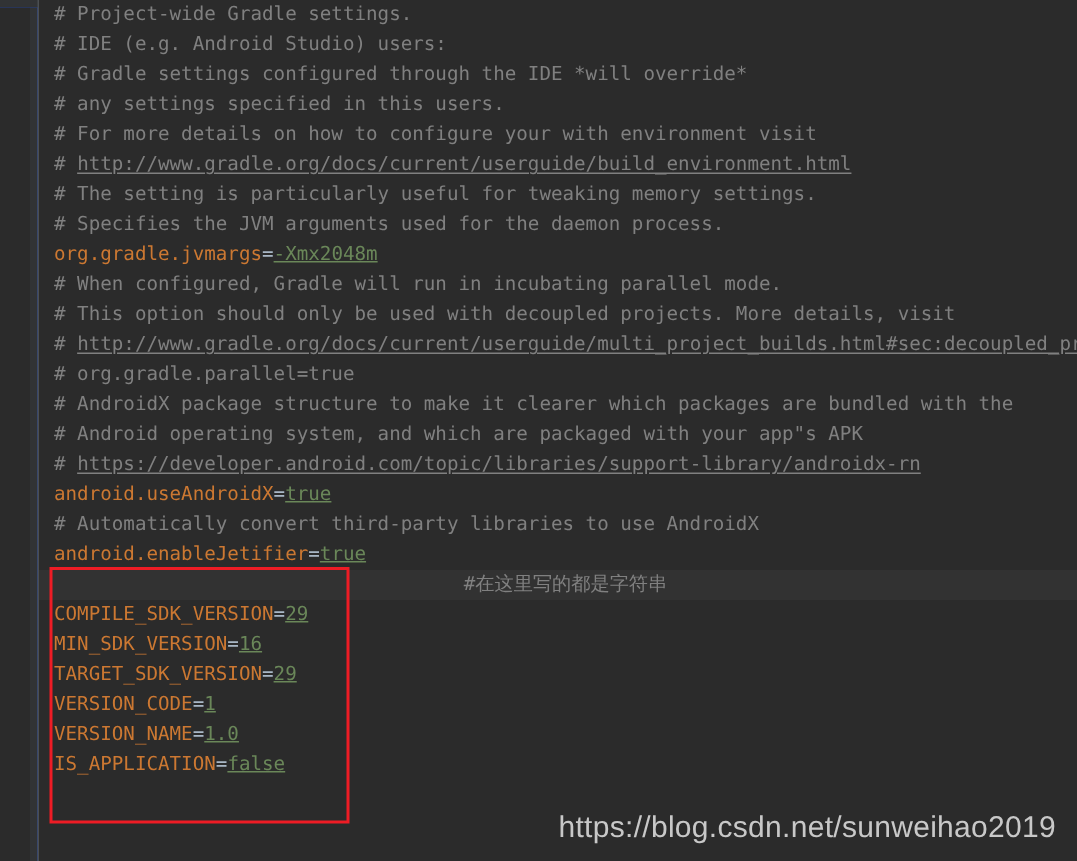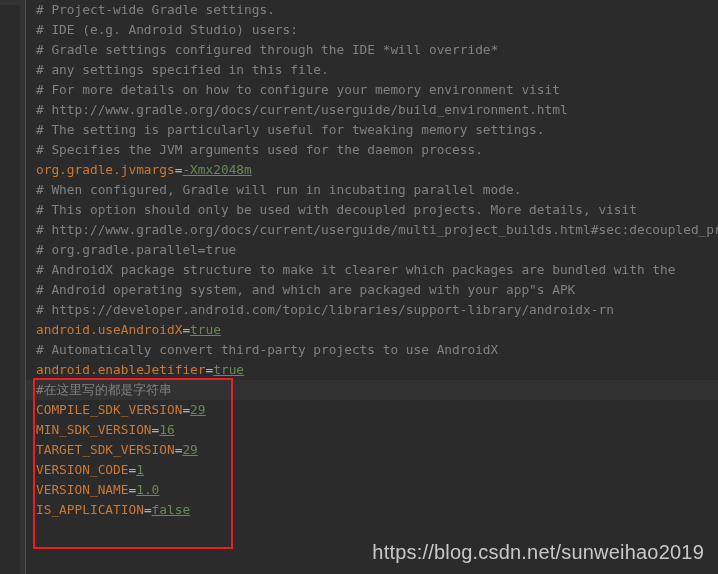--- a/index.html
+++ b/index.html
@@ -73,26 +73,28 @@
     line-height: 20px;
     font-size: 12.8px;
     white-space: pre;
     padding-left: 10px;
     letter-spacing: 0px;
     color: #808080;
   }
 
   .line.highlight {
     background: #323232;
+    text-align: center;
   }
 
   
   .tok-comment { color: #808080; }
   .tok-link {
     color: #808080;
+    text-decoration: underline;
     text-underline-offset: 2px;
   }
   .tok-key { color: #cc7832; }
   .tok-eq  { color: #a9b7c6; }
   .tok-val { color: #6a8759; text-decoration: underline; }
 
   
   .red-box {
     position: absolute;
     left: 33px;
@@ -124,35 +126,35 @@
   <div class="top-strip"></div>
   <div class="outer-margin"></div>
   <div class="gutter"></div>
   <div class="gutter-sep"></div>
 
   <div class="code-area">
     <div class="lines" id="lines">
         <div class="line"><span class="tok-comment"># Project-wide Gradle settings.</span></div>
         <div class="line"><span class="tok-comment"># IDE (e.g. Android Studio) users:</span></div>
         <div class="line"><span class="tok-comment"># Gradle settings configured through the IDE *will override*</span></div>
-        <div class="line"><span class="tok-comment"># any settings specified in this file.</span></div>
-        <div class="line"><span class="tok-comment"># For more details on how to configure your memory environment visit</span></div>
+        <div class="line"><span class="tok-comment"># any settings specified in this users.</span></div>
+        <div class="line"><span class="tok-comment"># For more details on how to configure your with environment visit</span></div>
         <div class="line"><span class="tok-comment"># </span><span class="tok-link">http://www.gradle.org/docs/current/userguide/build_environment.html</span></div>
         <div class="line"><span class="tok-comment"># The setting is particularly useful for tweaking memory settings.</span></div>
         <div class="line"><span class="tok-comment"># Specifies the JVM arguments used for the daemon process.</span></div>
         <div class="line"><span class="tok-key">org.gradle.jvmargs</span><span class="tok-eq">=</span><span class="tok-val">-Xmx2048m</span></div>
         <div class="line"><span class="tok-comment"># When configured, Gradle will run in incubating parallel mode.</span></div>
         <div class="line"><span class="tok-comment"># This option should only be used with decoupled projects. More details, visit</span></div>
         <div class="line"><span class="tok-comment"># </span><span class="tok-link">http://www.gradle.org/docs/current/userguide/multi_project_builds.html#sec:decoupled_projects</span></div>
         <div class="line"><span class="tok-comment"># org.gradle.parallel=true</span></div>
         <div class="line"><span class="tok-comment"># AndroidX package structure to make it clearer which packages are bundled with the</span></div>
         <div class="line"><span class="tok-comment"># Android operating system, and which are packaged with your app"s APK</span></div>
         <div class="line"><span class="tok-comment"># </span><span class="tok-link">https://developer.android.com/topic/libraries/support-library/androidx-rn</span></div>
         <div class="line"><span class="tok-key">android.useAndroidX</span><span class="tok-eq">=</span><span class="tok-val">true</span></div>
-        <div class="line"><span class="tok-comment"># Automatically convert third-party projects to use AndroidX</span></div>
+        <div class="line"><span class="tok-comment"># Automatically convert third-party libraries to use AndroidX</span></div>
         <div class="line"><span class="tok-key">android.enableJetifier</span><span class="tok-eq">=</span><span class="tok-val">true</span></div>
         <div class="line highlight"><span class="tok-comment">#在这里写的都是字符串</span></div>
         <div class="line"><span class="tok-key">COMPILE_SDK_VERSION</span><span class="tok-eq">=</span><span class="tok-val">29</span></div>
         <div class="line"><span class="tok-key">MIN_SDK_VERSION</span><span class="tok-eq">=</span><span class="tok-val">16</span></div>
         <div class="line"><span class="tok-key">TARGET_SDK_VERSION</span><span class="tok-eq">=</span><span class="tok-val">29</span></div>
         <div class="line"><span class="tok-key">VERSION_CODE</span><span class="tok-eq">=</span><span class="tok-val">1</span></div>
         <div class="line"><span class="tok-key">VERSION_NAME</span><span class="tok-eq">=</span><span class="tok-val">1.0</span></div>
         <div class="line"><span class="tok-key">IS_APPLICATION</span><span class="tok-eq">=</span><span class="tok-val">false</span></div>
       </div>
   </div>

